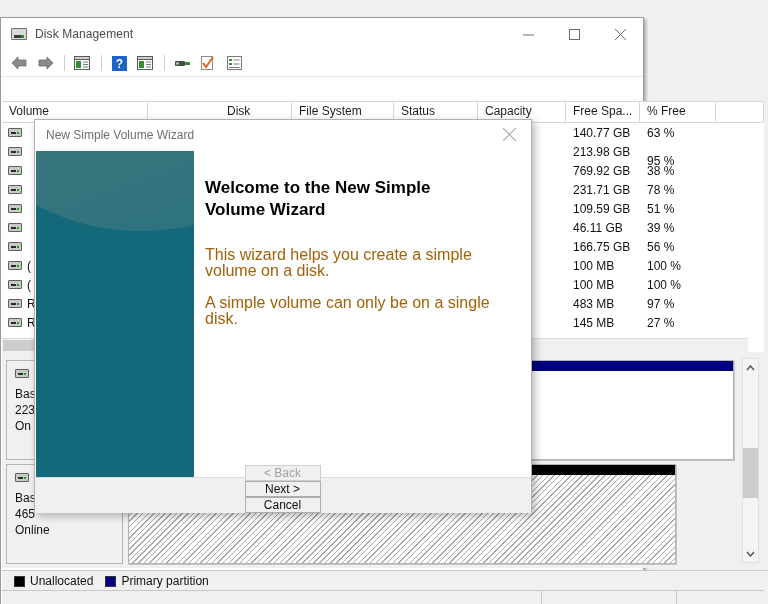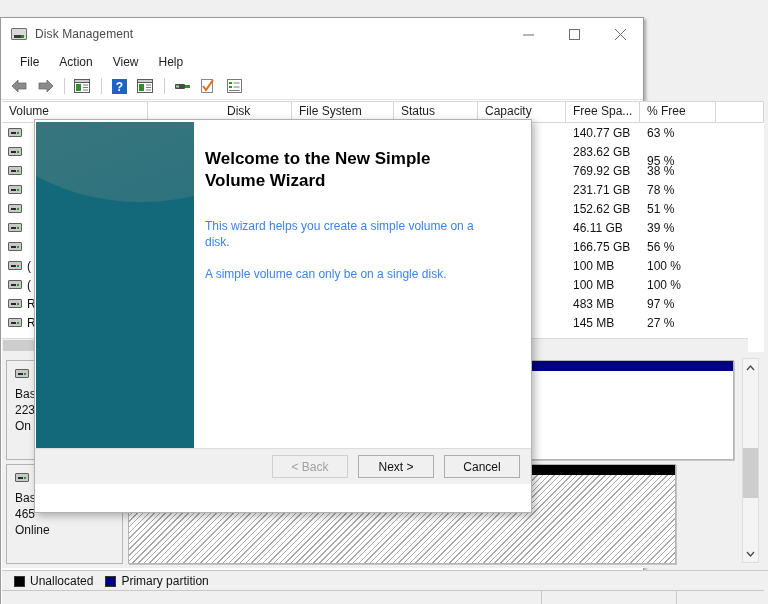--- a/index.html
+++ b/index.html
@@ -390,34 +390,35 @@
   }
   .dlg-h1 {
     font-size: 17px;
     font-weight: bold;
     color: #000000;
     line-height: 22px;
     margin: 0 0 26px 0;
     max-width: 260px;
   }
   .dlg-p {
-    font-size: 12px;
-    color: #3b82f6;
+    font-size: 16px;
+    color: #a16207;
     line-height: 16px;
     margin: 0 11px 16px 0;
   }
   .dlg-footer {
     position: relative;
     height: 35px;
     background: #f0f0f0;
     border-top: 1px solid #dcdcdc;
     display: flex;
     align-items: center;
     justify-content: flex-end;
     padding-right: 11px;
+    flex-direction: column;
   }
   .dlg-btn {
     width: 76px; height: 23px;
     margin-left: 10px;
     background: #f0f0f0;
     border: 1px solid #adadad;
     box-sizing: border-box;
     font-size: 12px;
     color: #111;
     display: flex; align-items: center; justify-content: center;
@@ -448,26 +449,20 @@
         </div>
         <div class="win-btn">
           <svg width="11" height="11" viewBox="0 0 11 11">
               <line x1="0" y1="0" x2="11" y2="11" stroke="#6d6d6d" stroke-width="1"></line>
               <line x1="11" y1="0" x2="0" y2="11" stroke="#6d6d6d" stroke-width="1"></line>
             </svg>
         </div>
       </div>
     </div>
 
-    <div class="menubar">
-      <div class="menu-item">File</div>
-      <div class="menu-item">Action</div>
-      <div class="menu-item">View</div>
-      <div class="menu-item">Help</div>
-    </div>
 
     <div class="toolbar">
       <div class="tb-btn">
         <svg width="17" height="14" viewBox="0 0 17 14">
             <path d="M7 1 L1 7 L7 13 L7 10 L15 10 L15 4 L7 4 Z" fill="#8a8a8a" stroke="#6a6a6a" stroke-width="0.8"></path>
           </svg>
       </div>
       <div class="tb-btn">
         <svg width="17" height="14" viewBox="0 0 17 14">
             <path d="M10 1 L16 7 L10 13 L10 10 L2 10 L2 4 L10 4 Z" fill="#8a8a8a" stroke="#6a6a6a" stroke-width="0.8"></path>
@@ -557,21 +552,21 @@
           <div class="vol-row">
             <div class="vcell icon-cell" style="width: 146px;">
               <span class="mini-drv"></span>
               <span></span>
             </div>
             <div class="vcell" style="width: 72px;"></div>
             <div class="vcell" style="width: 72px;"></div>
             <div class="vcell" style="width: 102px;"></div>
             <div class="vcell" style="width: 84px;"></div>
             <div class="vcell" style="width: 88px;"></div>
-            <div class="vcell" style="width: 74px;">283.62 GB</div>
+            <div class="vcell" style="width: 74px;">213.98 GB</div>
             <div class="vcell" style="width: 76px; margin-top: 19px;">95 %</div>
             <div class="vcell" style="width: 48px;"></div>
           </div>
           <div class="vol-row">
             <div class="vcell icon-cell" style="width: 146px;">
               <span class="mini-drv"></span>
               <span></span>
             </div>
             <div class="vcell" style="width: 72px;"></div>
             <div class="vcell" style="width: 72px;"></div>
@@ -599,21 +594,21 @@
           <div class="vol-row">
             <div class="vcell icon-cell" style="width: 146px;">
               <span class="mini-drv"></span>
               <span></span>
             </div>
             <div class="vcell" style="width: 72px;"></div>
             <div class="vcell" style="width: 72px;"></div>
             <div class="vcell" style="width: 102px;"></div>
             <div class="vcell" style="width: 84px;"></div>
             <div class="vcell" style="width: 88px;"></div>
-            <div class="vcell" style="width: 74px;">152.62 GB</div>
+            <div class="vcell" style="width: 74px;">109.59 GB</div>
             <div class="vcell" style="width: 76px;">51 %</div>
             <div class="vcell" style="width: 48px;"></div>
           </div>
           <div class="vol-row">
             <div class="vcell icon-cell" style="width: 146px;">
               <span class="mini-drv"></span>
               <span></span>
             </div>
             <div class="vcell" style="width: 72px;"></div>
             <div class="vcell" style="width: 72px;"></div>
@@ -764,20 +759,29 @@
         </div>
       </div>
 
     <div class="statusbar">
       <div class="sb-pane" style="width:540px"></div>
       <div class="sb-pane" style="width:135px"></div>
       <div class="sb-pane" style="width:86px;border-right:none"></div>
     </div>
 
     <div class="dialog">
+      <div class="dlg-title">
+        <div class="dlg-title-text">New Simple Volume Wizard</div>
+        <div class="dlg-close">
+          <svg width="13" height="13" viewBox="0 0 13 13">
+              <line x1="0" y1="0" x2="13" y2="13" stroke="#a6a6a6" stroke-width="1.2"></line>
+              <line x1="13" y1="0" x2="0" y2="13" stroke="#a6a6a6" stroke-width="1.2"></line>
+            </svg>
+        </div>
+      </div>
       <div class="dlg-body">
         <div class="dlg-banner">
           <div class="base"></div>
           <div class="swoosh"></div>
         </div>
         <div class="dlg-content">
           <div class="dlg-h1">Welcome to the New Simple Volume Wizard</div>
           <p class="dlg-p">This wizard helps you create a simple volume on a disk.</p>
           <p class="dlg-p">A simple volume can only be on a single disk.</p>
         </div>

